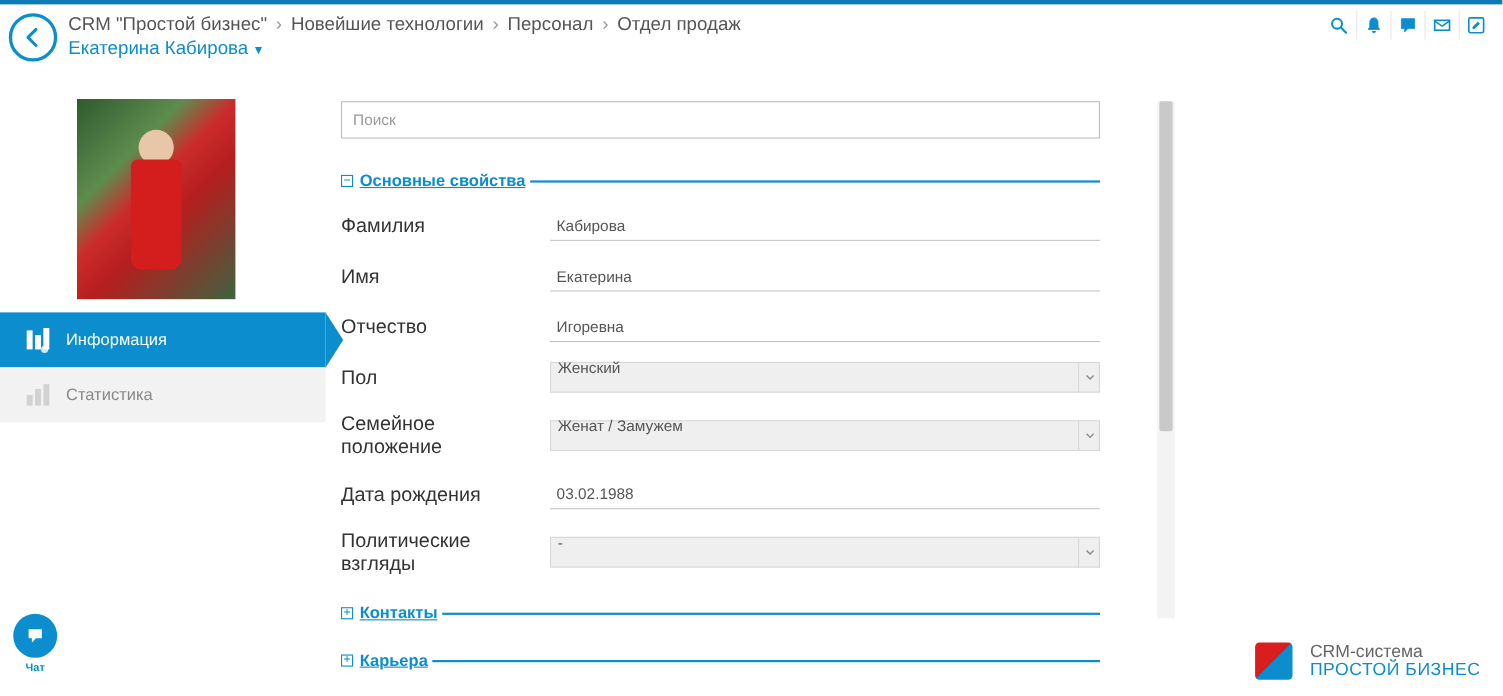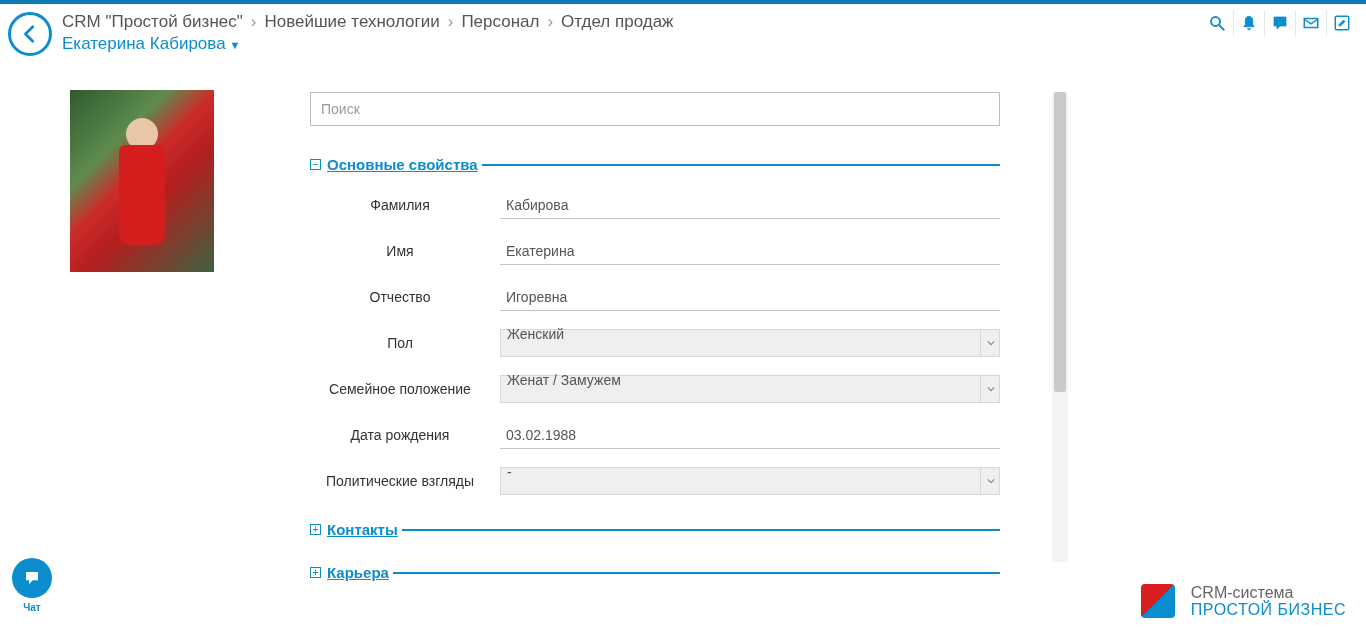--- a/index.html
+++ b/index.html
@@ -204,23 +204,23 @@
   }
 
   .form-row {
     display: flex;
     align-items: center;
     margin-top: 18px;
   }
   .form-row:first-of-type { margin-top: 22px; }
   .form-label {
     width: 190px;
-    text-align: center;
+    text-align: left;
     padding-right: 10px;
-    font-size: 14px;
+    font-size: 18px;
     color: #333;
   }
   .form-input {
     flex: 1;
     height: 28px;
     border: none;
     border-bottom: 1px solid #c5c5c5;
     padding: 0 6px;
     font-size: 14px;
     color: #555;
@@ -368,20 +368,43 @@
           <rect x="3" y="3" width="18" height="18" rx="2" fill="none" stroke="#0c8dcd" stroke-width="2"></rect>
           <path d="M8 14 L14 8 L16 10 L10 16 L8 16 Z" fill="#0c8dcd"></path>
         </svg>
     </div>
   </div>
 </div>
 
 <div class="main">
   <div class="sidebar">
     <div class="avatar"></div>
+    <div class="side-tabs">
+      <div class="side-tab active">
+        <span class="stab-icon">
+          <svg viewBox="0 0 24 24" width="26" height="26">
+              <rect x="3" y="4" width="5" height="16" fill="#fff"></rect>
+              <rect x="10" y="8" width="5" height="12" fill="#fff"></rect>
+              <rect x="17" y="2" width="5" height="18" fill="#fff"></rect>
+              <circle cx="18" cy="20" r="3" fill="#fff" opacity="0.8"></circle>
+            </svg>
+        </span>
+        <span>Информация</span>
+      </div>
+      <div class="side-tab inactive">
+        <span class="stab-icon">
+          <svg viewBox="0 0 24 24" width="26" height="26">
+              <rect x="3" y="12" width="5" height="9" fill="#d2d2d2"></rect>
+              <rect x="10" y="7" width="5" height="14" fill="#d2d2d2"></rect>
+              <rect x="17" y="3" width="5" height="18" fill="#d2d2d2"></rect>
+            </svg>
+        </span>
+        <span>Статистика</span>
+      </div>
+    </div>
   </div>
 
   <div class="content-wrap">
     <div class="form-area">
       <input class="search-box" placeholder="Поиск" style="">
 
       <div class="section">
         <div class="section-header">
           <div class="collapse-box">−</div>
           <span class="section-title">Основные свойства</span>

